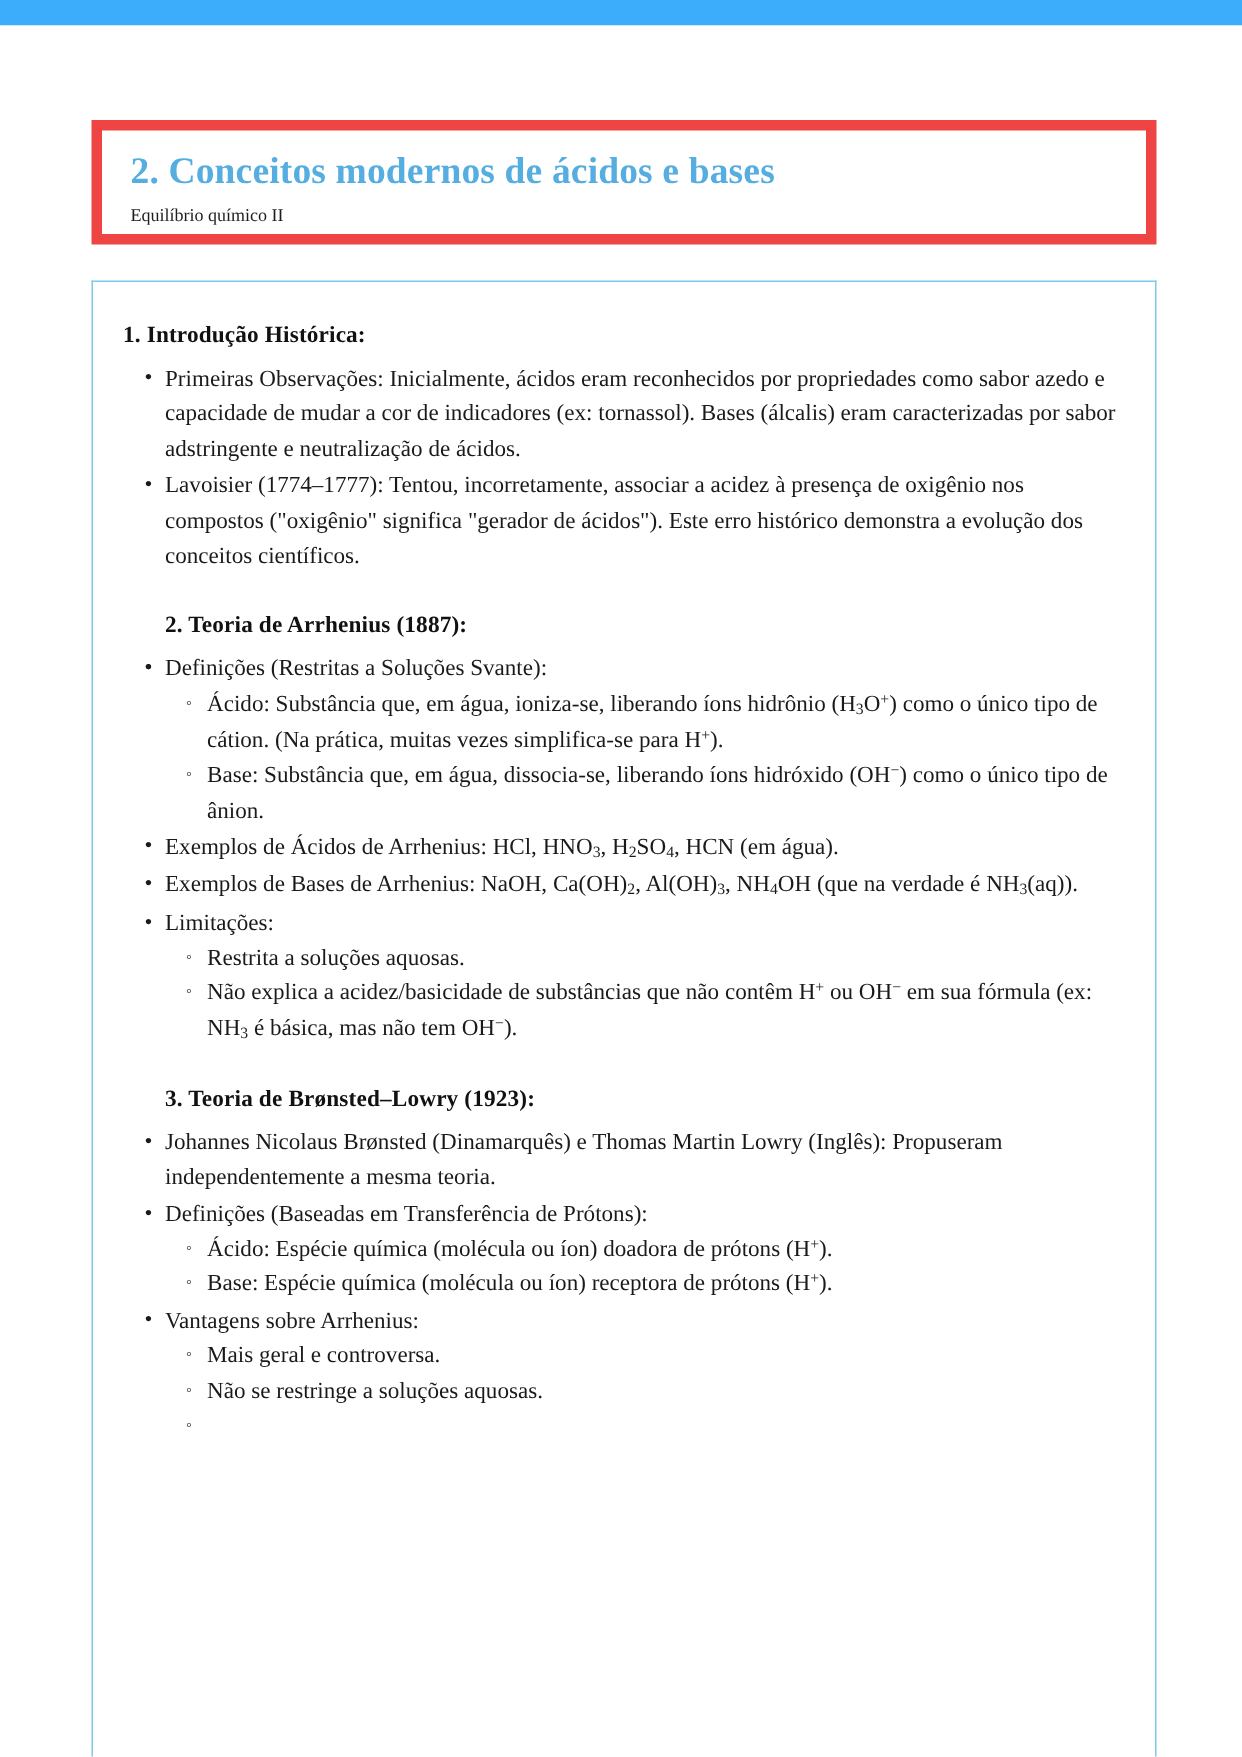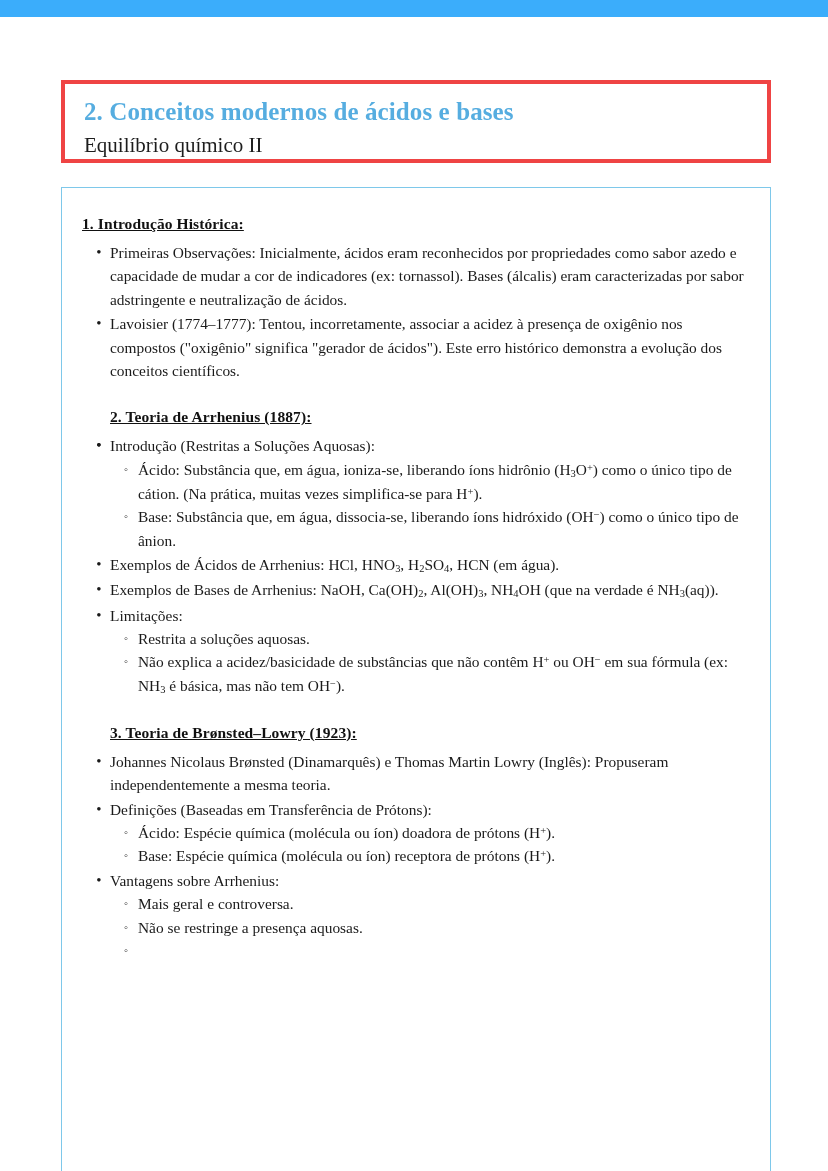--- a/index.html
+++ b/index.html
@@ -37,36 +37,36 @@
     background: #ffffff;
   }
 
   
   .title-card {
     position: absolute;
     left: 61px;
     top: 63px;
     width: 710px;
     height: 83px;
-    border: 4px solid #ef4444;
+    border: 7px solid #ef4444;
     box-sizing: border-box;
     background: #fff;
     padding: 14px 18px 0 19px;
   }
   .doc-title {
     margin: 0;
     font-size: 25px;
     font-weight: bold;
     line-height: 1.15;
     color: #56ade0;
     letter-spacing: 0.1px;
   }
   .doc-subtitle {
     margin: 6px 0 0 0;
-    font-size: 21px;
+    font-size: 12px;
     font-weight: normal;
     line-height: 1.2;
     color: #1d1d1d;
   }
 
   
   .content-card {
     position: absolute;
     left: 61px;
     top: 170px;
@@ -79,21 +79,20 @@
     padding: 26px 24px 0 20px;
   }
 
   .section-heading {
     font-size: 15.5px;
     font-weight: bold;
     color: #111111;
     margin: 0 0 6px 0;
     line-height: 1.35;
     letter-spacing: 0.1px;
-    text-decoration: underline;
   }
   .section-heading.spaced {
     margin-top: 25px;
     margin-left: 28px;
   }
 
   ul.lvl1 {
     list-style: none;
     margin: 0;
     padding: 0;
@@ -169,21 +168,21 @@
       </li>
     </ul>
 
     <h3 class="section-heading spaced">2. Teoria de Arrhenius (1887):</h3>
     <ul class="lvl1">
       <li>
         <span class="marker">•</span>
       </li>
       <li>
         <span class="marker">•</span>
-        <span>Introdução (Restritas a Soluções Aquosas):</span>
+        <span>Definições (Restritas a Soluções Svante):</span>
         <ul class="lvl2">
           <li>
             <span class="marker">◦</span>
             <span>Ácido: Substância que, em água, ioniza-se, liberando íons hidrônio (H<sub>3</sub>O<sup>+</sup>) como o único tipo de cátion. (Na prática, muitas vezes simplifica-se para H<sup>+</sup>).</span>
           </li>
           <li>
             <span class="marker">◦</span>
             <span>Base: Substância que, em água, dissocia-se, liberando íons hidróxido (OH<sup>−</sup>) como o único tipo de ânion.</span>
           </li>
         </ul>
@@ -235,21 +234,21 @@
       <li>
         <span class="marker">•</span>
         <span>Vantagens sobre Arrhenius:</span>
         <ul class="lvl2">
           <li>
             <span class="marker">◦</span>
             <span>Mais geral e controversa.</span>
           </li>
           <li>
             <span class="marker">◦</span>
-            <span>Não se restringe a presença aquosas.</span>
+            <span>Não se restringe a soluções aquosas.</span>
           </li>
           <li>
             <span class="marker">◦</span>
           </li>
         </ul>
       </li>
     </ul>
 
   </div>
 </div>

